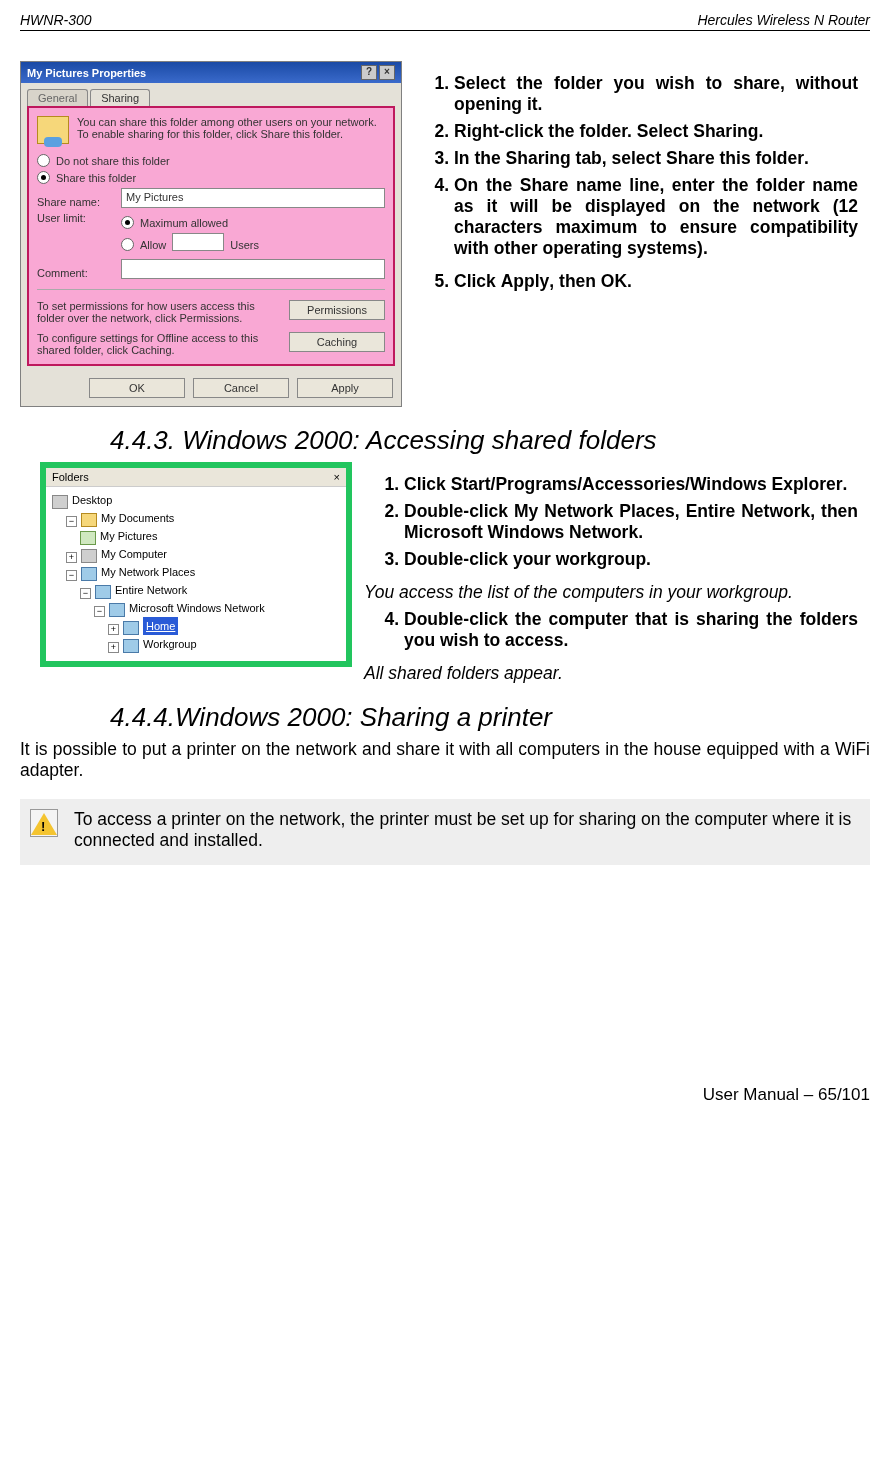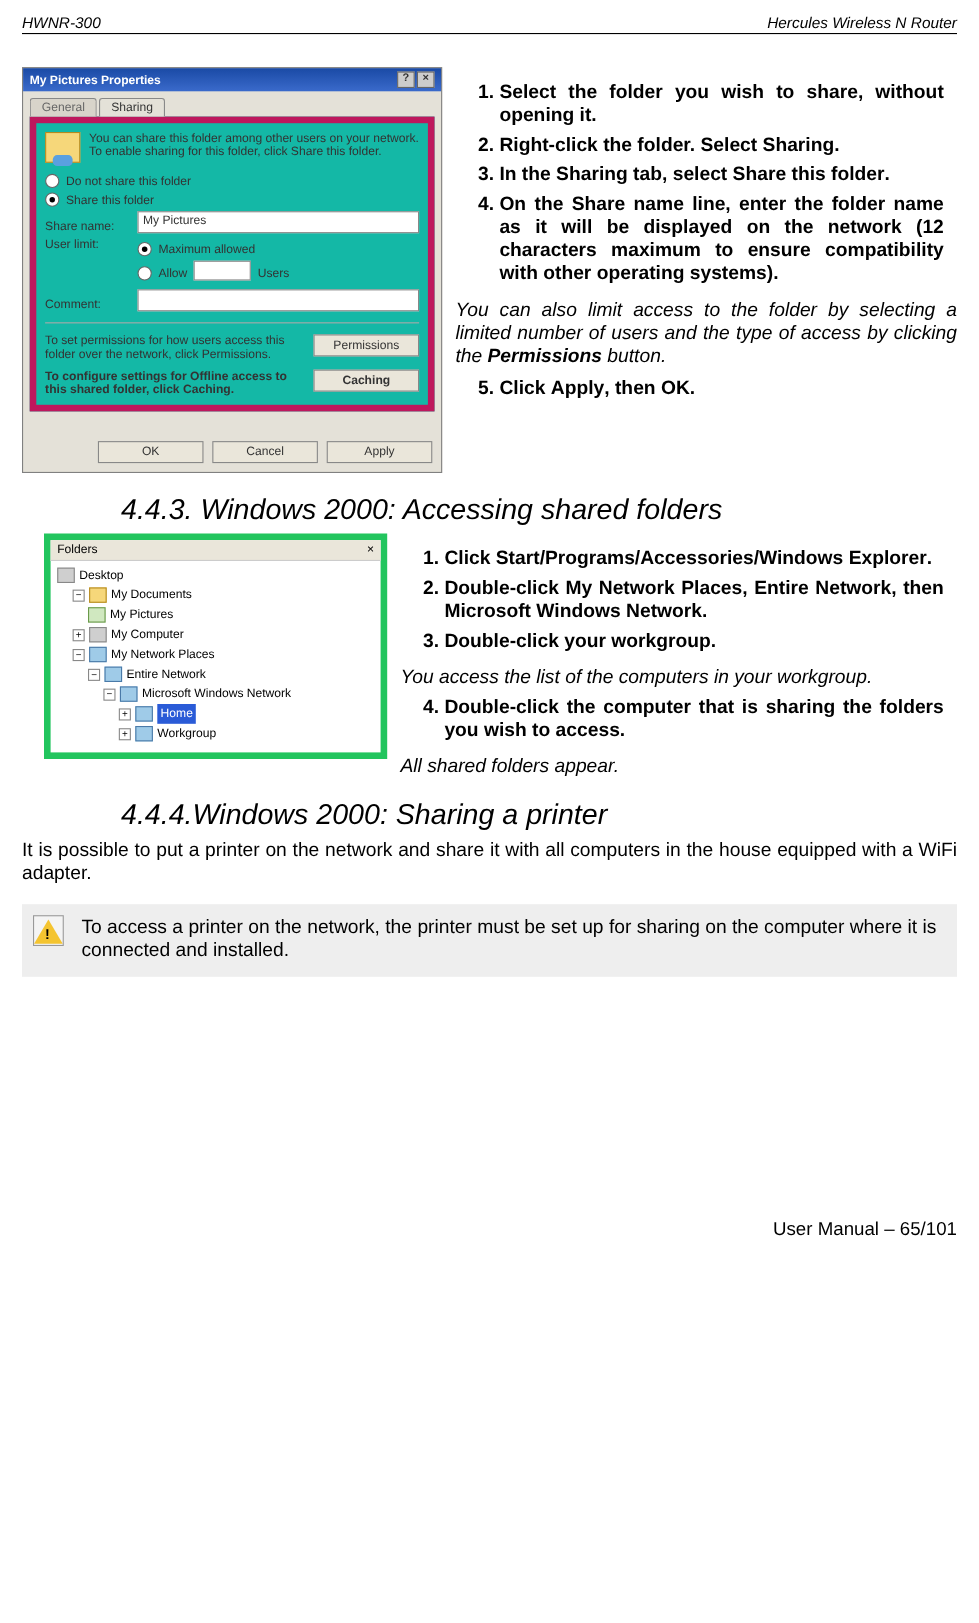--- a/index.html
+++ b/index.html
@@ -63,21 +63,21 @@
   }
   .tab {
     border:1px solid #888; border-bottom:none;
     padding: 2px 10px;
     background:#e4e1d8;
     margin-right:2px;
     border-radius: 3px 3px 0 0;
   }
   .tab.inactive { background:#d8d4ca; color:#666;}
   .panel {
-    margin:0 6px 19px 6px; border:6px solid #be185d; background:#14b8a6; padding:8px;
+    margin:0 6px 4px 6px; border:2px solid #be185d; background:#f9a8d4; padding:8px;
   }
   .shareicon {
     display:flex; gap:8px; margin-bottom:10px;
   }
   .foldericon {
     width:30px; height:26px; background:#f6d77a; border:1px solid #b58a1f; position:relative;
   }
   .foldericon::after {
     content:""; position:absolute; bottom:-4px; left:6px; width:18px; height:10px;
     background:#5aa0e0; border-radius:4px;
@@ -108,31 +108,31 @@
     background:white;
     font-family: Tahoma, Arial, sans-serif;
     font-size:11px;
     margin-right:12px;
     margin-left:20px;
   }
   .folders-pane .fp-title {
     background:#eae6da; border-bottom:1px solid #ccc; padding:3px 6px; display:flex; justify-content:space-between;
   }
   .tree { padding:4px 6px 8px 6px; line-height:18px;}
-  .tree-item { display:flex; align-items:center; gap:4px; white-space:nowrap;}
+  .tree-item { display:flex; align-items:flex-end; gap:4px; white-space:nowrap;}
   .tree .indent1 { margin-left:14px;}
   .tree .indent2 { margin-left:28px;}
   .tree .indent3 { margin-left:42px;}
   .tree .indent4 { margin-left:56px;}
   .exp { width:9px; height:9px; border:1px solid #888; text-align:center; line-height:8px; font-size:9px; background:white;}
   .ticon { width:14px; height:12px; background:#f6d77a; border:1px solid #b58a1f;}
   .ticon.net { background:#9fcbe8; border-color:#4a7aa8;}
   .ticon.img { background:#d0e8c0; border-color:#6a9a4a;}
   .ticon.comp { background:#cfcfcf; border-color:#888;}
-  .hl { background:#2a5bd7; color:white; padding:0 3px;}
+  .hl { background:#2a5bd7; color:white; padding:0 3px;text-decoration:underline;}
   
   .body-para { font-size:17.5px; margin-top:6px; text-align: justify;}
   .warn-box {
     background:#eee;
     padding:10px 10px 14px 10px;
     margin-top:18px;
     display:flex;
     align-items:flex-start;
     gap:16px;
     font-size:17.5px;
@@ -202,40 +202,39 @@
         </div>
         <div class="form-line">
           <span class="label-w">Comment:</span>
           <div class="textbox"></div>
         </div>
         <div class="group-sep"></div>
         <div class="btnrow">
           <div style="flex:1">To set permissions for how users access this folder over the network, click Permissions.</div>
           <div class="btn">Permissions</div>
         </div>
-        <div class="btnrow" style="margin-top:8px;font-weight:bold;">
+        <div class="btnrow" style="margin-top:8px;">
           <div style="flex:1">To configure settings for Offline access to this shared folder, click Caching.</div>
           <div class="btn">Caching</div>
         </div>
       </div>
       <div class="dialog-footer">
         <div class="btn">OK</div>
         <div class="btn">Cancel</div>
         <div class="btn">Apply</div>
       </div>
     </div>
 
     <div class="textcol">
       <ol>
         <li>Select the folder you wish to share, without opening it.</li>
         <li><span>Right-click the folder.  Select </span><strong>Sharing</strong><span>.</span></li>
         <li><span>In the </span><strong>Sharing</strong><span> tab, select </span><strong>Share this folder</strong><span>.</span></li>
         <li class="space-after"><span>On the </span><strong>Share name</strong><span> line, enter the folder name as it will be displayed on the network (12 characters maximum to ensure compatibility with other operating systems).</span></li>
       </ol>
-      <div class="note"><span>You can also limit access to the folder by selecting a limited number of users and the type of access by clicking the </span><strong class="bi">Permissions</strong><span> button.</span></div>
       <ol start="5" style="margin-top:8px;">
         <li><span>Click </span><strong>Apply</strong><span>, then </span><strong>OK</strong><span>.</span></li>
       </ol>
     </div>
   </div>
 
   <div class="section-title">4.4.3.  Windows 2000: Accessing shared folders</div>
   <div class="row">
     <div class="folders-pane">
       <div class="fp-title">

